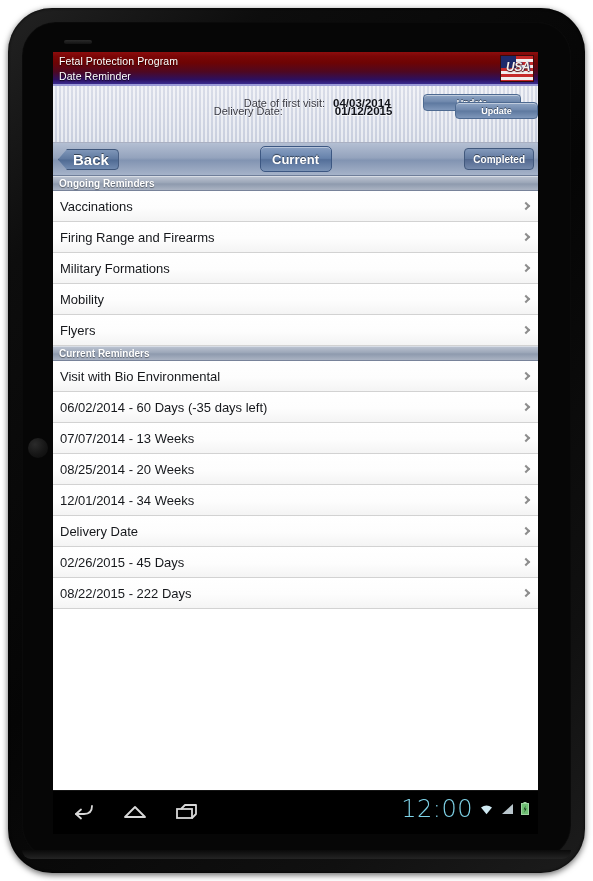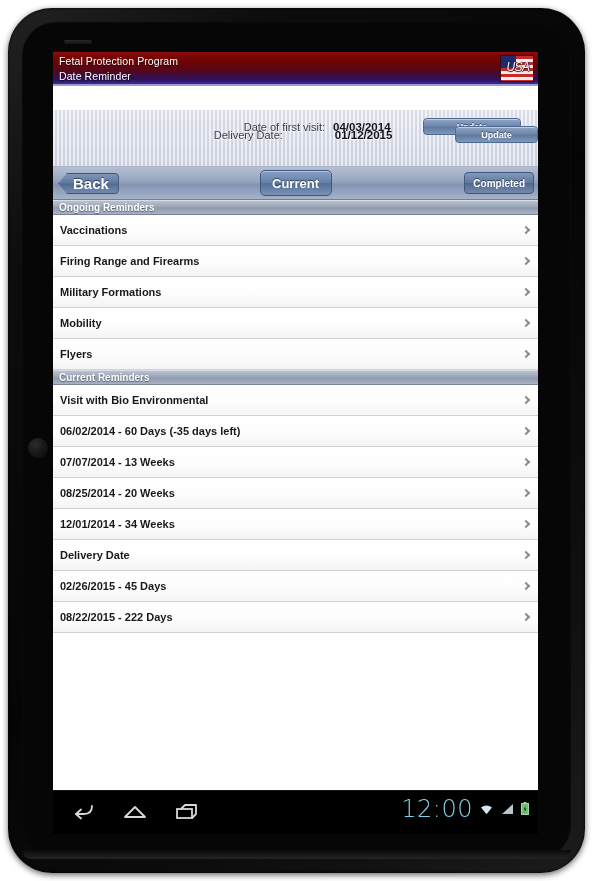--- a/index.html
+++ b/index.html
@@ -62,35 +62,34 @@
       linear-gradient(115deg, rgba(255,255,255,.25) 0 12%, rgba(0,0,0,0) 12% 100%),
       repeating-linear-gradient(180deg,#c62a2a 0 3px,#f2eeee 3px 6px);
     overflow:hidden;
   }
   #usa-logo .field{
     position:absolute; left:0; top:0; width:15px; height:12px;
     background:#1d2a6b;
   }
   #usa-logo .usa-text{
     position:absolute; left:0; top:4px; width:34px;
-    text-align:center; font-size:12px; font-weight:normal;
+    text-align:center; font-size:12px; font-weight:bold;
     font-style:italic; color:#f4f1ec;
     text-shadow:0 1px 1px #4a0a0a, 1px 0 1px #1d2a6b;
     letter-spacing:-.5px;
   }
 
   
   #info-panel{
     height:57px; width:100%;
     background:
       repeating-linear-gradient(90deg, rgba(255,255,255,.55) 0 2px, rgba(190,196,214,.25) 2px 4px),
       linear-gradient(180deg,#e2e5ee 0%,#d8dce8 50%,#ccd2e0 100%);
     border-bottom:1px solid #aab0c2;
     position:relative;
-    margin-top:24px;
   }
   .info-row{
     position:absolute; left:0; width:100%; height:23px;
     display:flex; align-items:center;
   }
   .info-row.r1{ top:5px; }
   .info-row.r2{ top:13px;gap:44px; }
   .info-label{
     width:280px; text-align:right; padding-right:8px;
     font-size:11px; color:#3b3b44;
@@ -160,21 +159,21 @@
 
   
   .list-row{
     position:relative; height:31px; width:100%;
     background:linear-gradient(180deg,#ffffff 0%,#fdfdfd 55%,#f4f4f4 100%);
     border-bottom:1px solid #d2d2d2;
     display:flex; align-items:center; padding-left:7px;
     cursor:pointer;
   }
   .list-row .row-label{
-    font-size:11px; font-weight:bold; color:#16181c;
+    font-size:13px; font-weight:normal; color:#16181c;
   }
   .chev{
     position:absolute; right:9px; top:50%; transform:translateY(-50%);
     width:6px; height:6px;
     border-top:2px solid #8d8d8d; border-right:2px solid #8d8d8d;
     transform:translateY(-50%) rotate(45deg);
   }
   #list-filler{ flex:1; background:#ffffff; }
   #list-area{ display:flex; flex-direction:column; height:668px; }
 

